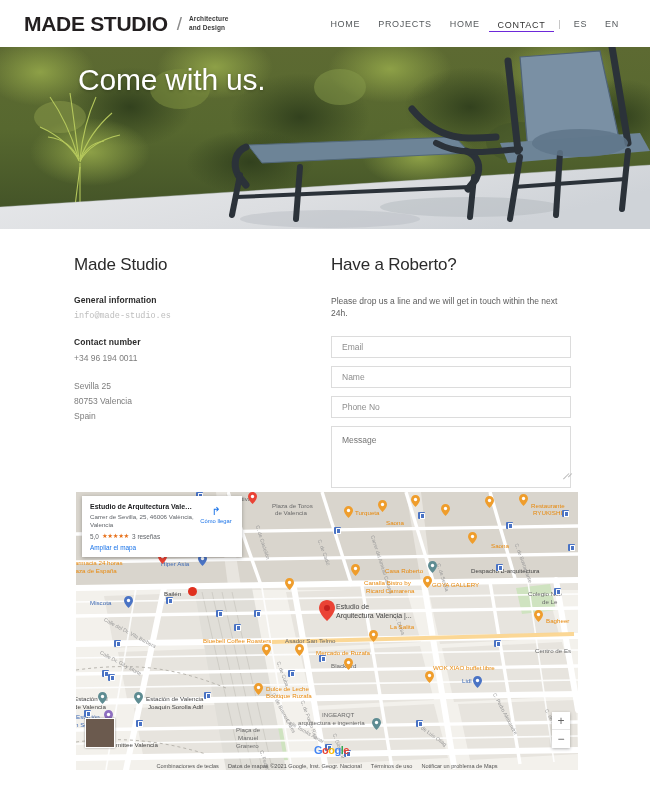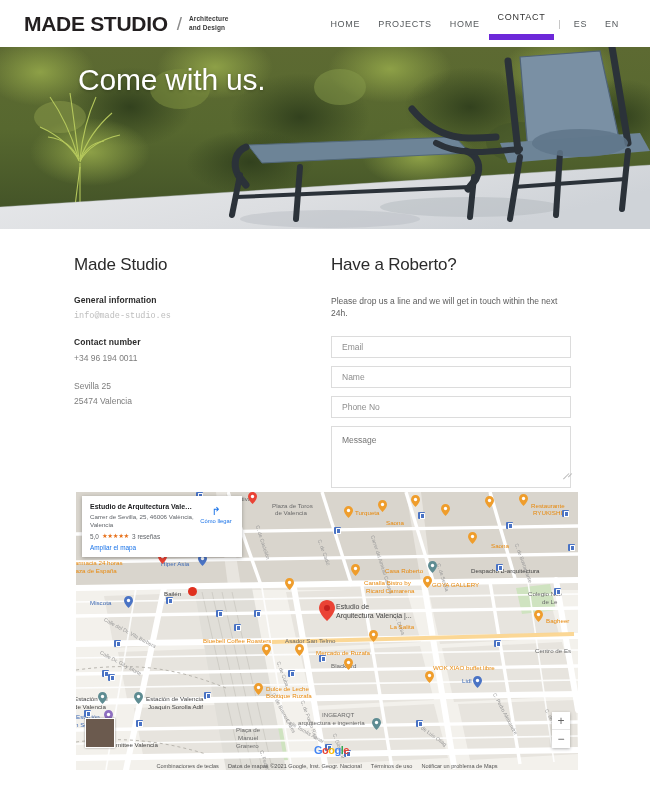--- a/index.html
+++ b/index.html
@@ -31,21 +31,21 @@
   }
   .nav {
     margin-left: auto; margin-right: 22px;
     display: flex; align-items: center; gap: 0px;
   }
   .nav a {
     font-size: 9px; color: #55595c; text-decoration: none;
     letter-spacing: 0.7px; padding: 4px 9px; display: inline-block;
     white-space: nowrap;
   }
-  .nav a.active { color: #333; border-bottom: 6px solid #6d28d9; padding-bottom: 12px; }
+  .nav a.active { color: #333; border-bottom: 1px solid #6d28d9; padding-bottom: 1px; }
   .nav .divider { color: #b5b5b5; font-size: 9px; padding: 0 4px; }
 
   
   .hero {
     position: absolute; top: 47px; left: 0; width: 650px; height: 182px;
     overflow: hidden; background: #4b5a33;
   }
   .hero svg { display: block; width: 650px; height: 182px; }
   .hero-title {
     position: absolute; left: 78px; top: 16px;
@@ -310,21 +310,22 @@
     <div class="col-left">
       <h2 class="section-title">Made Studio</h2>
 
       <div class="field-label">General information</div>
       <div class="field-value dim">info@made-studio.es</div>
 
       <div class="field-label">Contact number</div>
       <div class="field-value">+34 96 194 0011</div>
 
       <div class="addr-line">Sevilla 25</div>
-      <div class="addr-line">25474 Valencia</div>
+      <div class="addr-line">80753 Valencia</div>
+      <div class="addr-line">Spain</div>
     </div>
 
     <div class="col-right">
       <h2 class="section-title">Have a Roberto?</h2>
       <div class="lead">Please drop us a line and we will get in touch within the next 24h.</div>
 
       <input class="input-box" type="text" placeholder="Email" style="">
       <input class="input-box" type="text" placeholder="Name" style="">
       <input class="input-box" type="text" placeholder="Phone No" style="">
 

